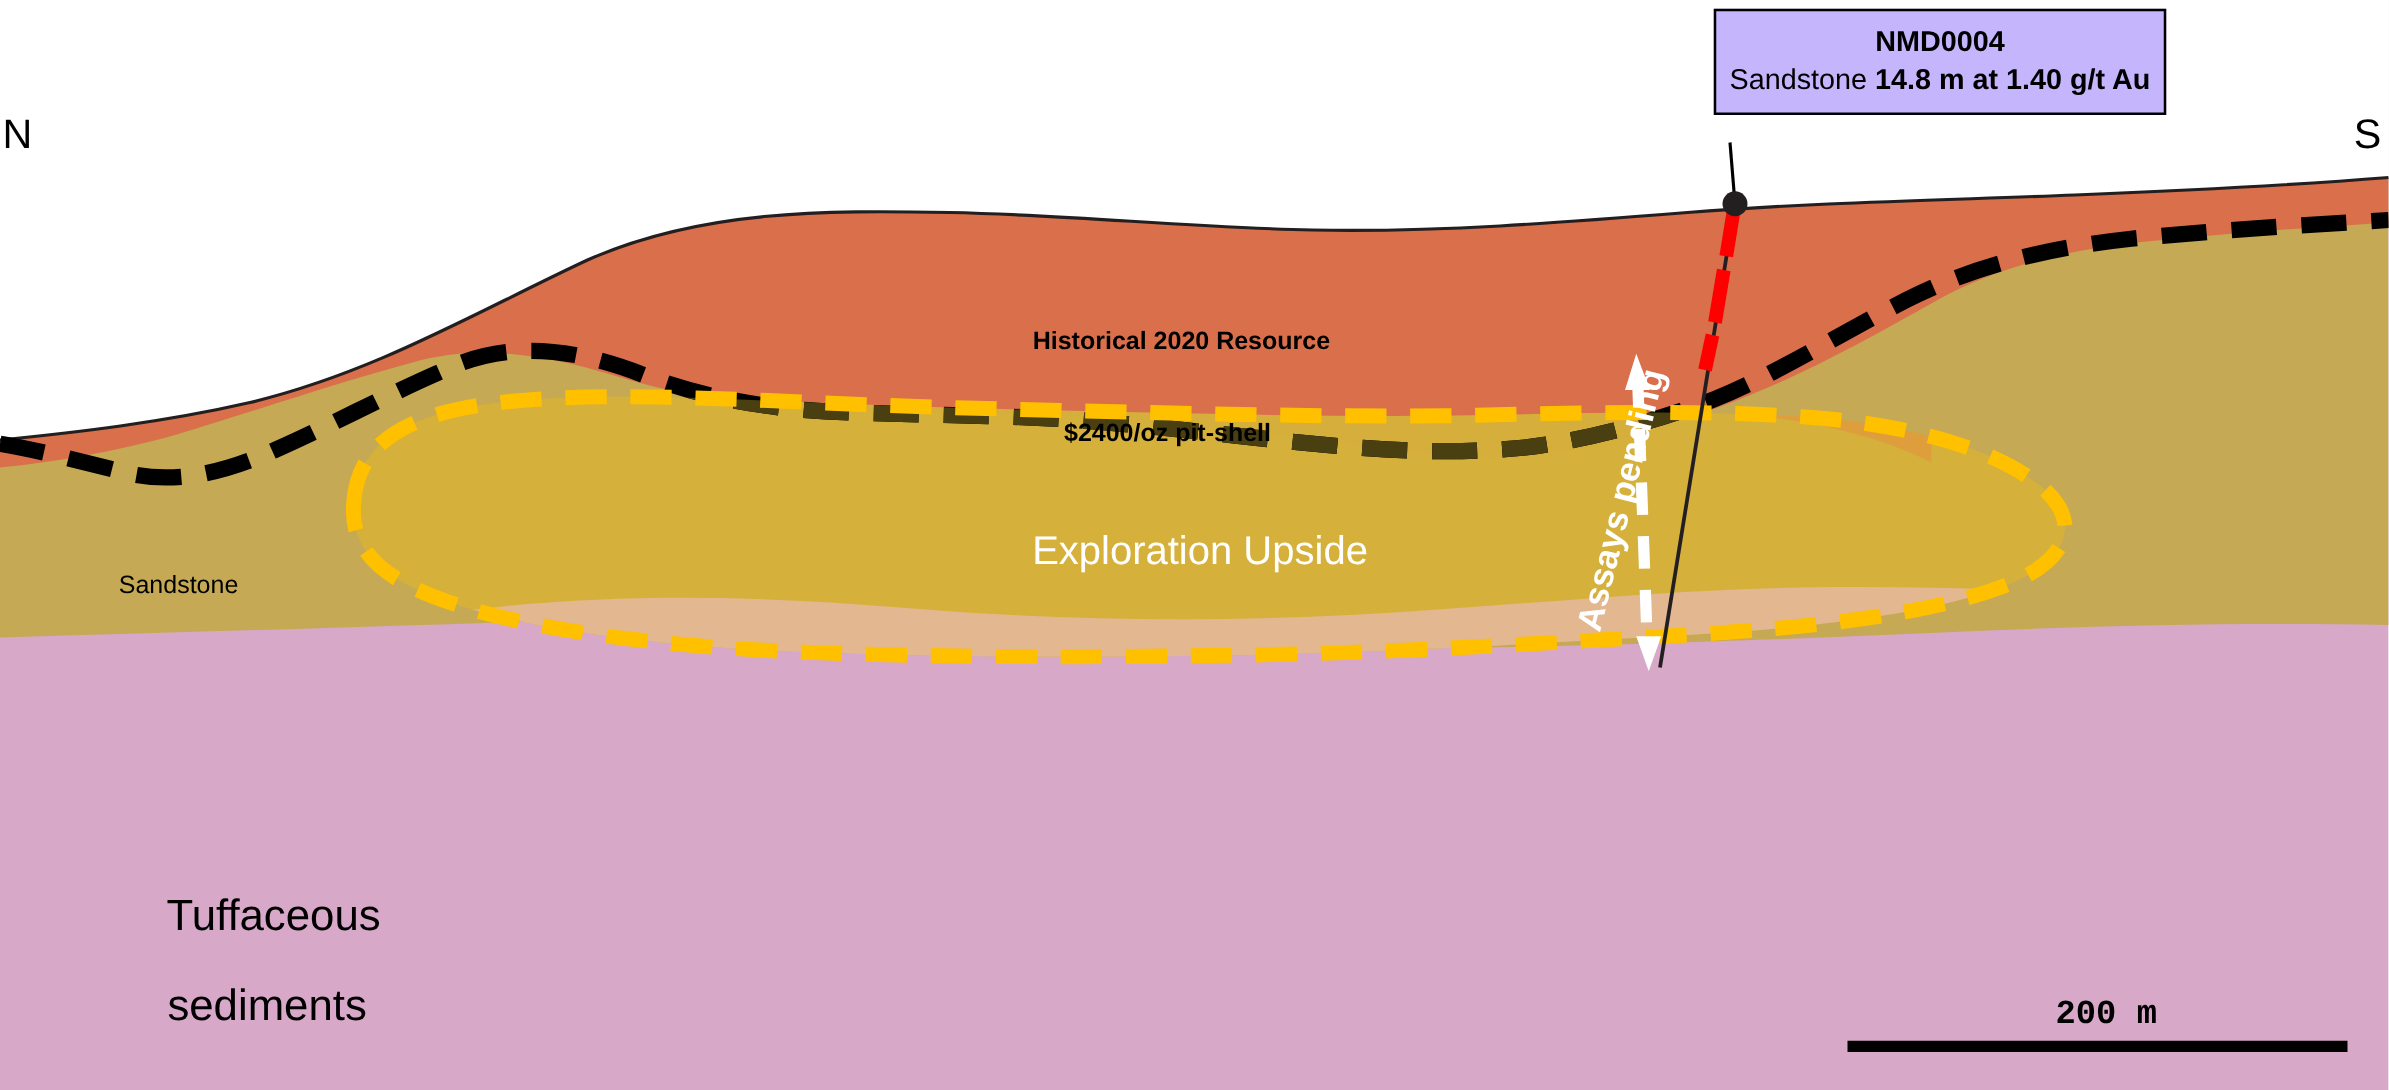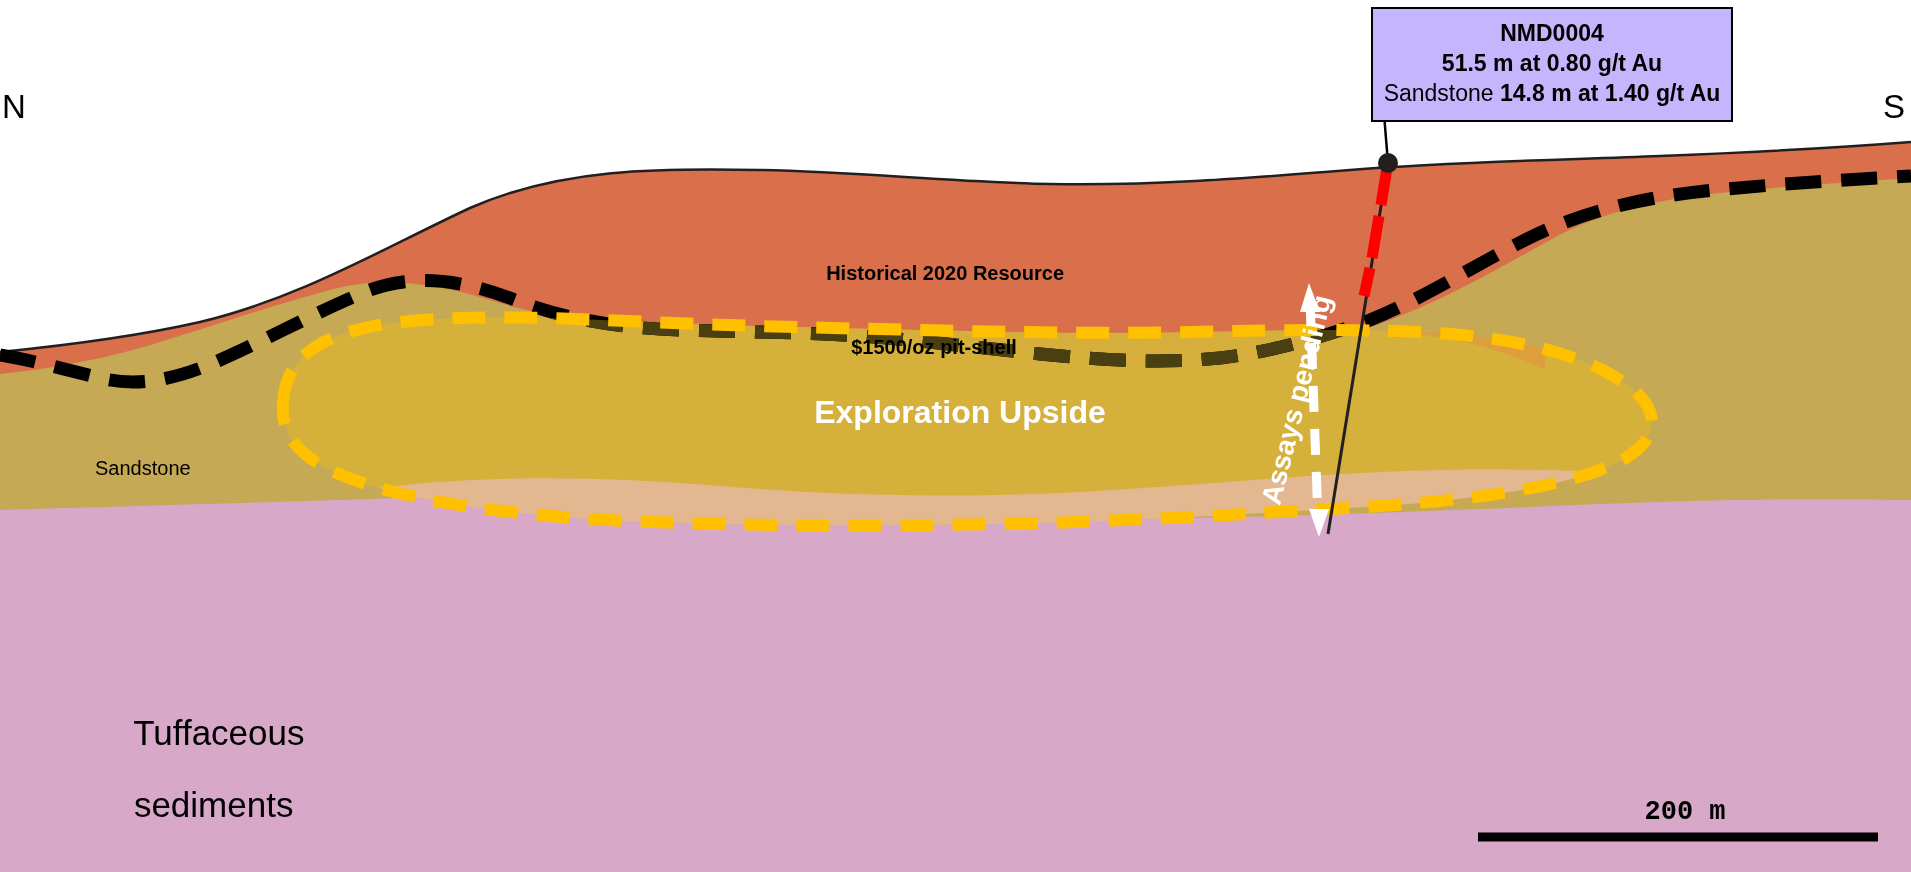--- a/index.html
+++ b/index.html
@@ -60,23 +60,23 @@
     top: 218px;
     font-size: 20px;
     font-weight: bold;
     text-align: center;
     line-height: 37px;
     transform: translateX(-50%);
   }
   #label-historical .ln2 { display: block; }
   #label-upside {
     left: 960px;
-    top: 394px;
+    top: 422px;
     font-size: 32px;
-    font-weight: bold;
+    font-weight: normal;
     color: #ffffff;
     transform: translateX(-50%);
   }
   #label-assays {
     left: 1297px;
     top: 400px;
     font-size: 28px;
     font-weight: bold;
     color: #ffffff;
     transform-origin: 50% 50%;
@@ -280,35 +280,34 @@
 
     <line x1="1478" y1="837" x2="1878" y2="837" stroke="#000000" stroke-width="9" stroke-linecap="butt"></line>
   </svg>
 
   <div class="lbl" id="compass-n">N</div>
 
   <div class="lbl" id="compass-s">S</div>
 
   <div class="lbl" id="label-historical">
     <span>Historical 2020 Resource</span>
-    <span class="ln2">$1500/oz pit-shell</span>
+    <span class="ln2">$2400/oz pit-shell</span>
   </div>
 
   <div class="lbl" id="label-upside">Exploration Upside</div>
 
   <div class="lbl" id="label-assays">Assays pending</div>
 
   <div class="lbl" id="label-sandstone">Sandstone</div>
 
   <div class="lbl" id="label-tuffaceous">
     <span>Tuffaceous</span><br>
     <span>sediments</span>
   </div>
 
   <div class="lbl" id="scale-label">200 m</div>
 
   <div id="callout-box">
     <span class="c-line c-hole">NMD0004</span>
-    <span class="c-line c-main">51.5 m at 0.80 g/t Au</span>
     <span class="c-line"><span>Sandstone </span><span class="c-inc-strong">14.8 m at 1.40 g/t Au</span></span>
   </div>
 
 </div>
 
 </body></html>

